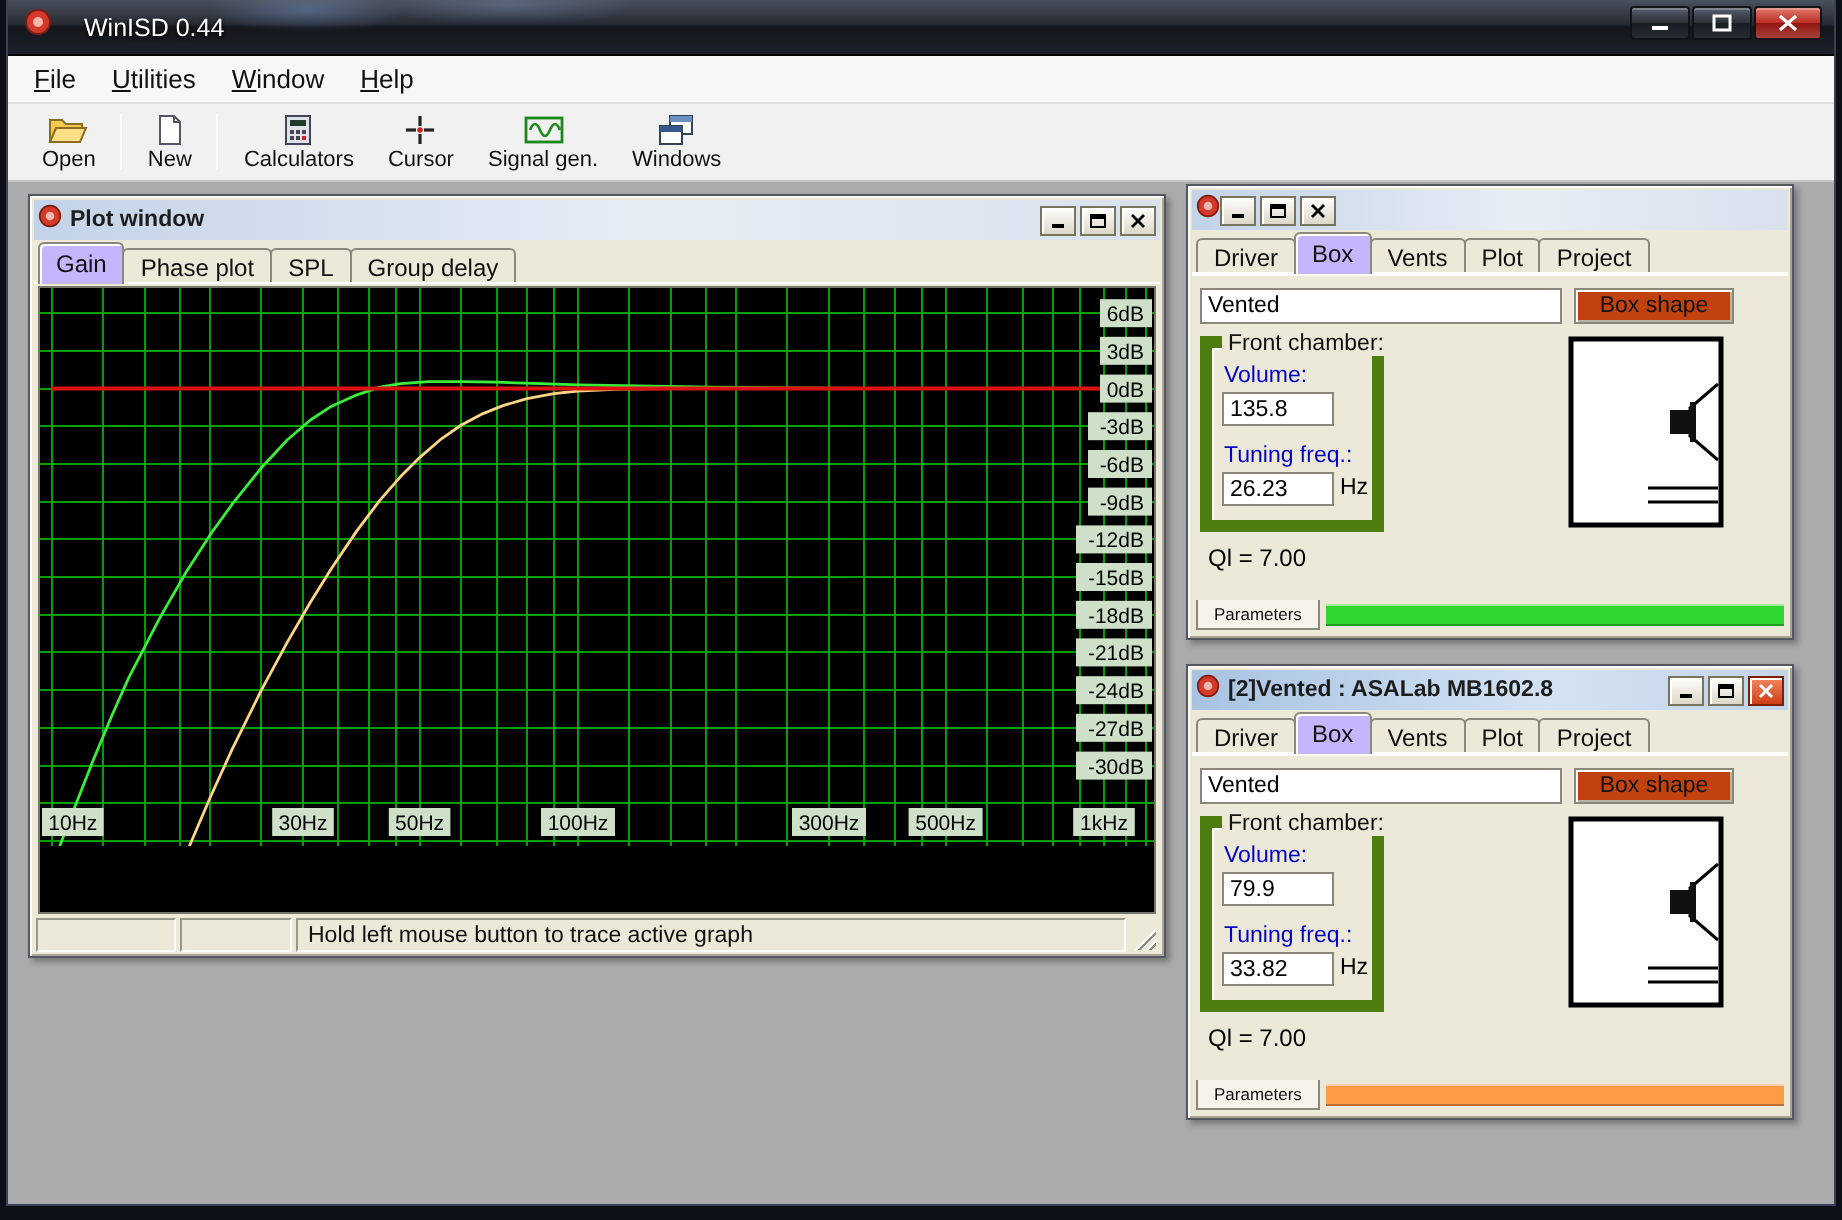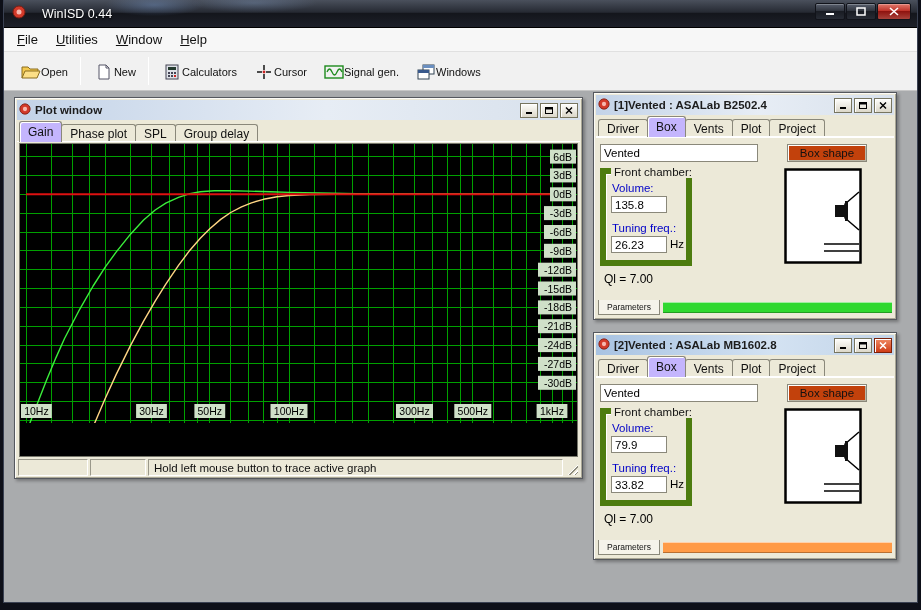--- a/index.html
+++ b/index.html
@@ -22,21 +22,21 @@
     background:linear-gradient(#585f6d,#2b2f38 50%,#191c23 50%,#272b34);
     border:1px solid #11131a; border-radius:2px; margin-left:1px; box-shadow:inset 0 1px 0 rgba(255,255,255,.25); cursor:default; }
   .vbtn.close { width:34px; background:linear-gradient(#e27a6d,#bb2c23 50%,#8f1410 50%,#a8423a); }
 
   
   .menubar { height:24px; background:#f7f7f7; border-bottom:1px solid #e0e0e0; display:flex; align-items:center; padding:0 4px; }
   .menuitem { display:inline-block; padding:3px 9px; font-size:13px; color:#111; }
   .menuitem::first-letter { text-decoration:underline; }
 
   .toolbar { height:39px; background:#f1f1f1; border-bottom:1px solid #c6c6c6; display:flex; align-items:center; padding:0 10px; }
-  .tbtn { display:inline-flex; align-items:center; justify-content:center; padding:1px 7px; margin-right:3px; }
+  .tbtn { display:inline-flex; flex-direction:column; align-items:center; justify-content:center; padding:1px 7px; margin-right:3px; }
   .ticon { height:17px; display:flex; align-items:flex-end; }
   .tlabel { font-size:11px; color:#111; margin-top:1px; white-space:nowrap; }
   .tsep { width:1px; height:28px; background:#c2c2c2; border-right:1px solid #fff; margin:0 6px 0 2px; }
 
   .mdi { position:absolute; left:0; right:0; top:91px; bottom:0; background:#a9abad; }
 
   
   .child { position:absolute; background:#ece9d8; padding:2px; border:1px solid #55585e; display:flex; flex-direction:column;
     box-shadow:inset 1px 1px 0 #fbfaf6, inset -1px -1px 0 #a9a695, 2px 2px 3px rgba(0,0,0,.3); }
   .ctitle { flex:0 0 20px; display:flex; align-items:center; padding:0 2px;
@@ -63,21 +63,21 @@
   .sp1 { width:70px; } .sp2 { width:56px; } .spmain { flex:1; }
   .grip { width:14px; position:relative; }
   .grip::after { content:""; position:absolute; right:1px; bottom:1px; width:11px; height:11px;
     background:repeating-linear-gradient(135deg,#fff 0 1px,#8e8c7e 1px 2px,transparent 2px 4px);
     clip-path:polygon(100% 0,100% 100%,0 100%); }
 
   
   .dcontent { flex:1; position:relative; border-top:1px solid #fff; }
   .dfield { position:absolute; background:#fff; border:1px solid #8a887a; font-size:11.5px; color:#000;
     padding:1px 3px; font-family:inherit; }
-  .boxtype { left:4px; top:6px; width:158px; height:18px; }
+  .boxtype { left:4px; top:6px; width:181px; height:18px; }
   .boxshape { position:absolute; left:191px; top:6px; width:80px; height:18px; font-size:11.5px; color:#111;
     background:#c2410c; border:1px solid #8a887a; box-shadow:inset 1px 1px 0 #fff, inset -1px -1px 0 #b9b5a5; font-family:inherit; cursor:default; }
   .group { position:absolute; left:4px; top:30px; width:92px; height:98px; border:6px solid #4d7c0f; box-shadow:inset 1px 1px 0 #fff; }
   .glegend { position:absolute; top:-8px; left:5px; background:#ece9d8; padding:0 3px; font-size:11.5px; color:#111; white-space:nowrap; }
   .bluelab { position:absolute; font-size:11.5px; color:#0202c8; white-space:nowrap; }
   .lab1 { left:6px; top:8px; } .lab2 { left:6px; top:48px; }
   .in1 { left:5px; top:22px; width:56px; height:17px; }
   .in2 { left:5px; top:62px; width:56px; height:17px; }
   .unit { position:absolute; left:64px; top:64px; font-size:11.5px; color:#000; }
   .ql { position:absolute; left:8px; top:134px; font-size:12px; color:#000; }
@@ -341,21 +341,20 @@
       </div>
 
       <div class="child" style="left:589px; top:1px; width:304px; height:228px;">
         <div class="ctitle">
           <span>
             <svg width="12" height="12" viewBox="0 0 14 14">
                 <circle cx="7" cy="7" r="6" fill="#d33a2a" stroke="#7d1d12"></circle>
                 <circle cx="7" cy="7" r="2.5" fill="#f7b7ae"></circle>
               </svg>
           </span>
-          <span class="ctext">[1]Vented : ASALab B2502.4</span>
           <span class="cbtns">
             <span class="cbtn">
                 <svg width="8" height="7">
                   <line x1="1" y1="6" x2="7" y2="6" stroke="#000" stroke-width="2"></line>
                 </svg>
               </span>
             <span class="cbtn">
                 <svg width="8" height="7">
                   <rect x="0.5" y="0.5" width="7" height="6" fill="none" stroke="#000"></rect>
                   <line x1="0.5" y1="1.5" x2="7.5" y2="1.5" stroke="#000" stroke-width="2"></line>

